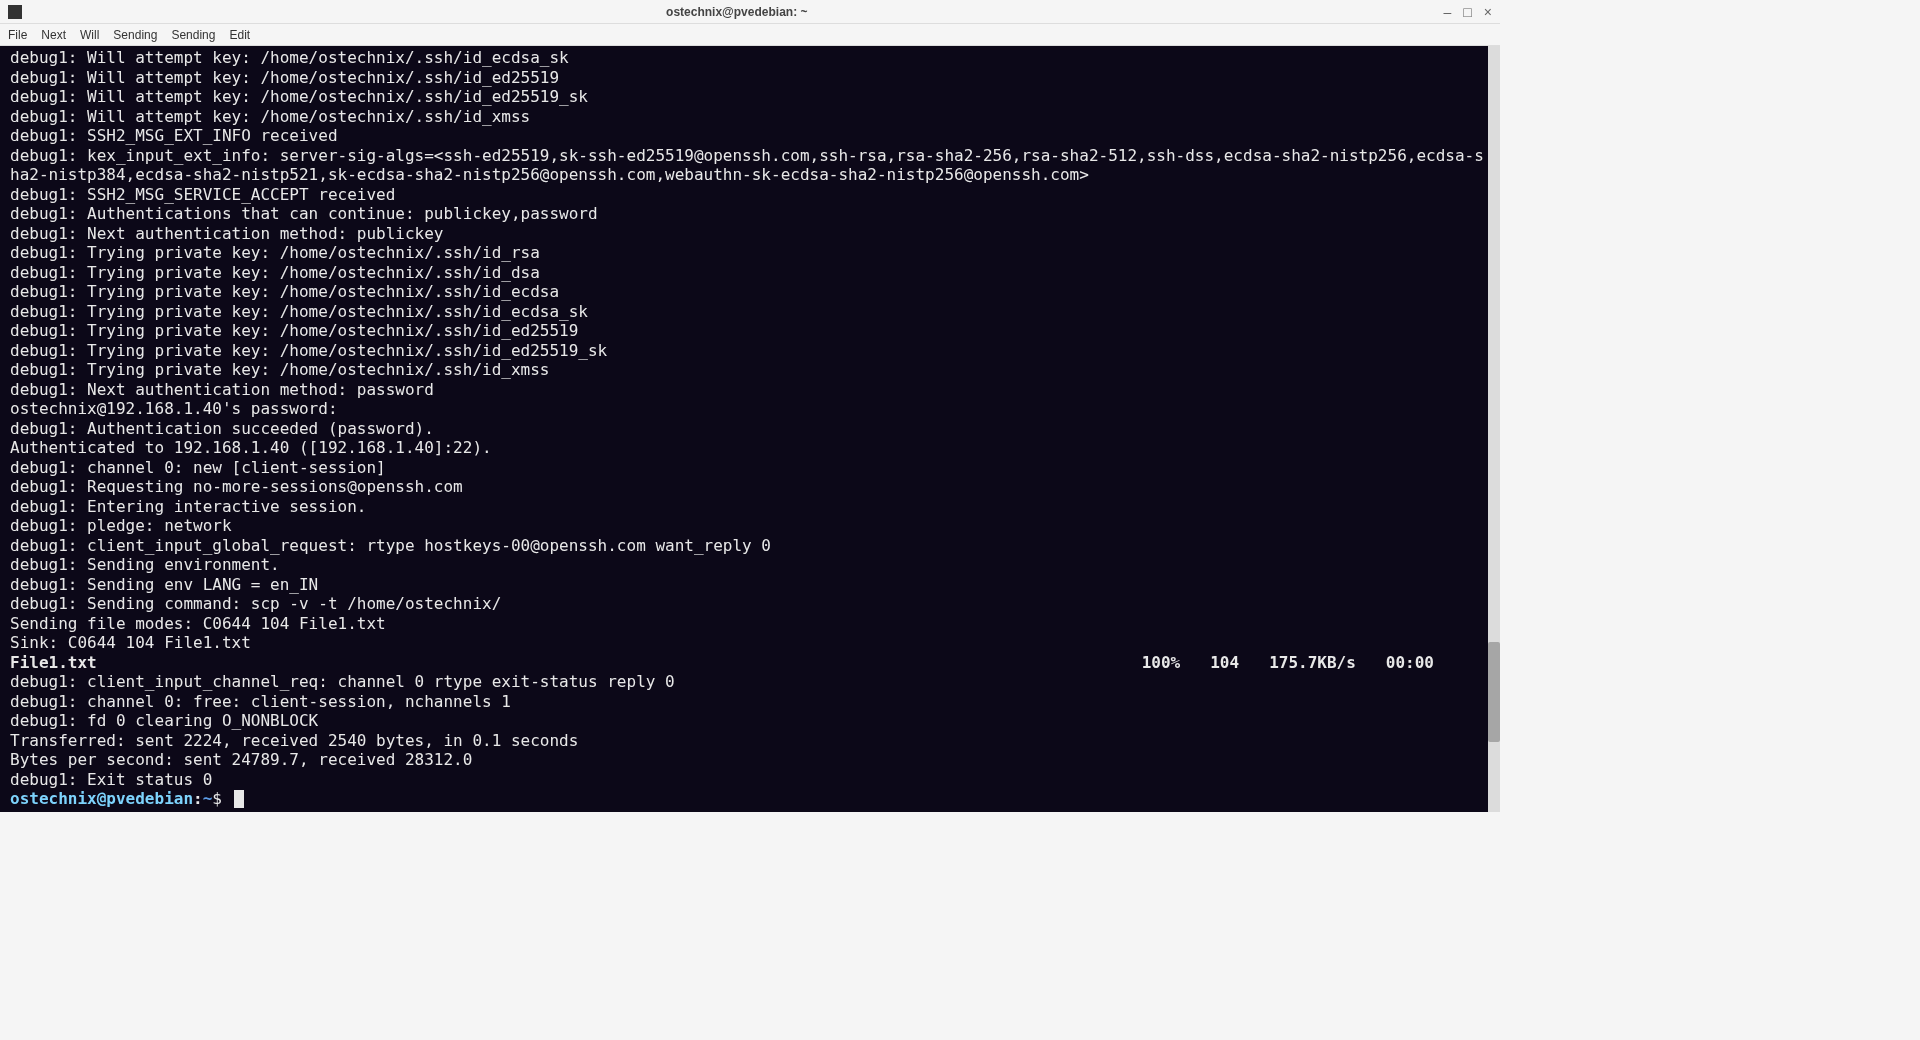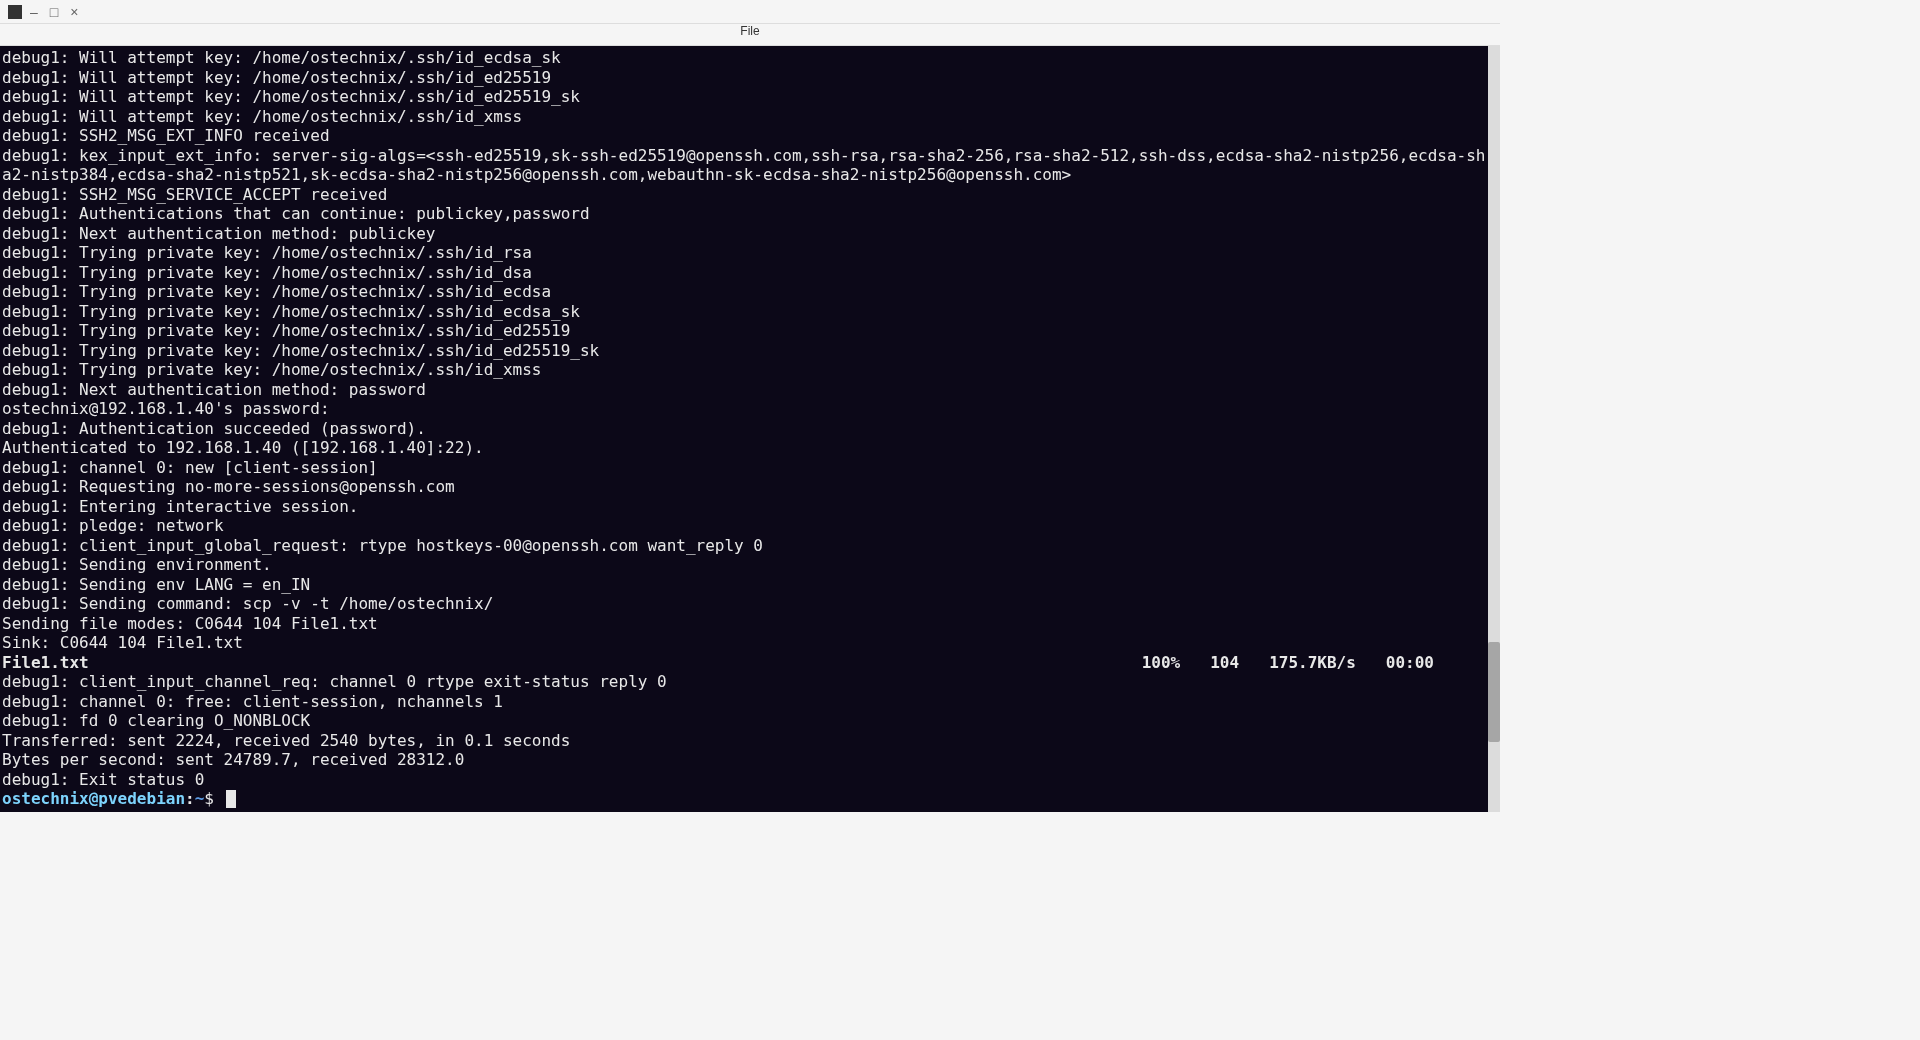--- a/index.html
+++ b/index.html
@@ -44,36 +44,35 @@
     .menubar {
       background: #f5f5f5;
       height: 22px;
       display: flex;
       align-items: center;
       padding: 0 8px;
       font-size: 12px;
       color: #333;
       gap: 14px;
       border-bottom: 1px solid #ddd;
-      flex-direction: column;
     }
     .menubar span { cursor: pointer; }
     .terminal-wrap {
       flex: 1;
       display: flex;
       background: #0c0818;
     }
     .terminal {
       flex: 1;
       background: #0c0818;
       color: #e8e8e8;
       font-family: "DejaVu Sans Mono", "Liberation Mono", monospace;
       font-size: 16px;
       line-height: 19.5px;
-      padding: 2px 2px 2px 2px;
+      padding: 2px 2px 2px 10px;
       white-space: pre-wrap;
       word-break: break-all;
       overflow: hidden;
     }
     .scrollbar-track {
       width: 12px;
       background: #dcdcdc;
       position: relative;
     }
     .scrollbar-thumb {
@@ -104,30 +103,31 @@
       background: #e8e8e8;
       vertical-align: text-bottom;
       margin-left: 2px;
     }
   </style>
 </head>
 <body>
 
 <div class="titlebar">
   <div class="app-icon"></div>
+  <div class="title">ostechnix@pvedebian: ~</div>
   <div class="win-controls">
     <span>–</span>
     <span>□</span>
     <span>×</span>
   </div>
 </div>
 
 <div class="menubar">
   <span>File</span>
-  <span>Sink</span>
+  <span>Next</span>
   <span>Will</span>
   <span>Sending</span>
   <span>Sending</span>
   <span>Edit</span>
 </div>
 
 <div class="terminal-wrap">
   <div class="terminal"><div>debug1: Will attempt key: /home/ostechnix/.ssh/id_ecdsa_sk</div><div>debug1: Will attempt key: /home/ostechnix/.ssh/id_ed25519</div><div>debug1: Will attempt key: /home/ostechnix/.ssh/id_ed25519_sk</div><div>debug1: Will attempt key: /home/ostechnix/.ssh/id_xmss</div><div>debug1: SSH2_MSG_EXT_INFO received</div><div>debug1: kex_input_ext_info: server-sig-algs=&lt;ssh-ed25519,sk-ssh-ed25519@openssh.com,ssh-rsa,rsa-sha2-256,rsa-sha2-512,ssh-dss,ecdsa-sha2-nistp256,ecdsa-sha2-nistp384,ecdsa-sha2-nistp521,sk-ecdsa-sha2-nistp256@openssh.com,webauthn-sk-ecdsa-sha2-nistp256@openssh.com&gt;</div><div>debug1: SSH2_MSG_SERVICE_ACCEPT received</div><div>debug1: Authentications that can continue: publickey,password</div><div>debug1: Next authentication method: publickey</div><div>debug1: Trying private key: /home/ostechnix/.ssh/id_rsa</div><div>debug1: Trying private key: /home/ostechnix/.ssh/id_dsa</div><div>debug1: Trying private key: /home/ostechnix/.ssh/id_ecdsa</div><div>debug1: Trying private key: /home/ostechnix/.ssh/id_ecdsa_sk</div><div>debug1: Trying private key: /home/ostechnix/.ssh/id_ed25519</div><div>debug1: Trying private key: /home/ostechnix/.ssh/id_ed25519_sk</div><div>debug1: Trying private key: /home/ostechnix/.ssh/id_xmss</div><div>debug1: Next authentication method: password</div><div>ostechnix@192.168.1.40's password:</div><div>debug1: Authentication succeeded (password).</div><div>Authenticated to 192.168.1.40 ([192.168.1.40]:22).</div><div>debug1: channel 0: new [client-session]</div><div>debug1: Requesting no-more-sessions@openssh.com</div><div>debug1: Entering interactive session.</div><div>debug1: pledge: network</div><div>debug1: client_input_global_request: rtype hostkeys-00@openssh.com want_reply 0</div><div>debug1: Sending environment.</div><div>debug1: Sending env LANG = en_IN</div><div>debug1: Sending command: scp -v -t /home/ostechnix/</div><div>Sending file modes: C0644 104 File1.txt</div><div>Sink: C0644 104 File1.txt</div><div class="file-transfer-line"><span class="fname">File1.txt</span><span class="spacer"></span><span class="stats"><span>100%</span><span>104</span><span>175.7KB/s</span><span>00:00</span></span></div><div>debug1: client_input_channel_req: channel 0 rtype exit-status reply 0</div><div>debug1: channel 0: free: client-session, nchannels 1</div><div>debug1: fd 0 clearing O_NONBLOCK</div><div>Transferred: sent 2224, received 2540 bytes, in 0.1 seconds</div><div>Bytes per second: sent 24789.7, received 28312.0</div><div>debug1: Exit status 0</div><div class="prompt"><span class="user">ostechnix@pvedebian</span><span class="colon">:</span><span class="path">~</span><span class="dollar">$</span> <span class="cursor-block"></span></div></div>
   <div class="scrollbar-track">
     <div class="scrollbar-thumb"></div>

